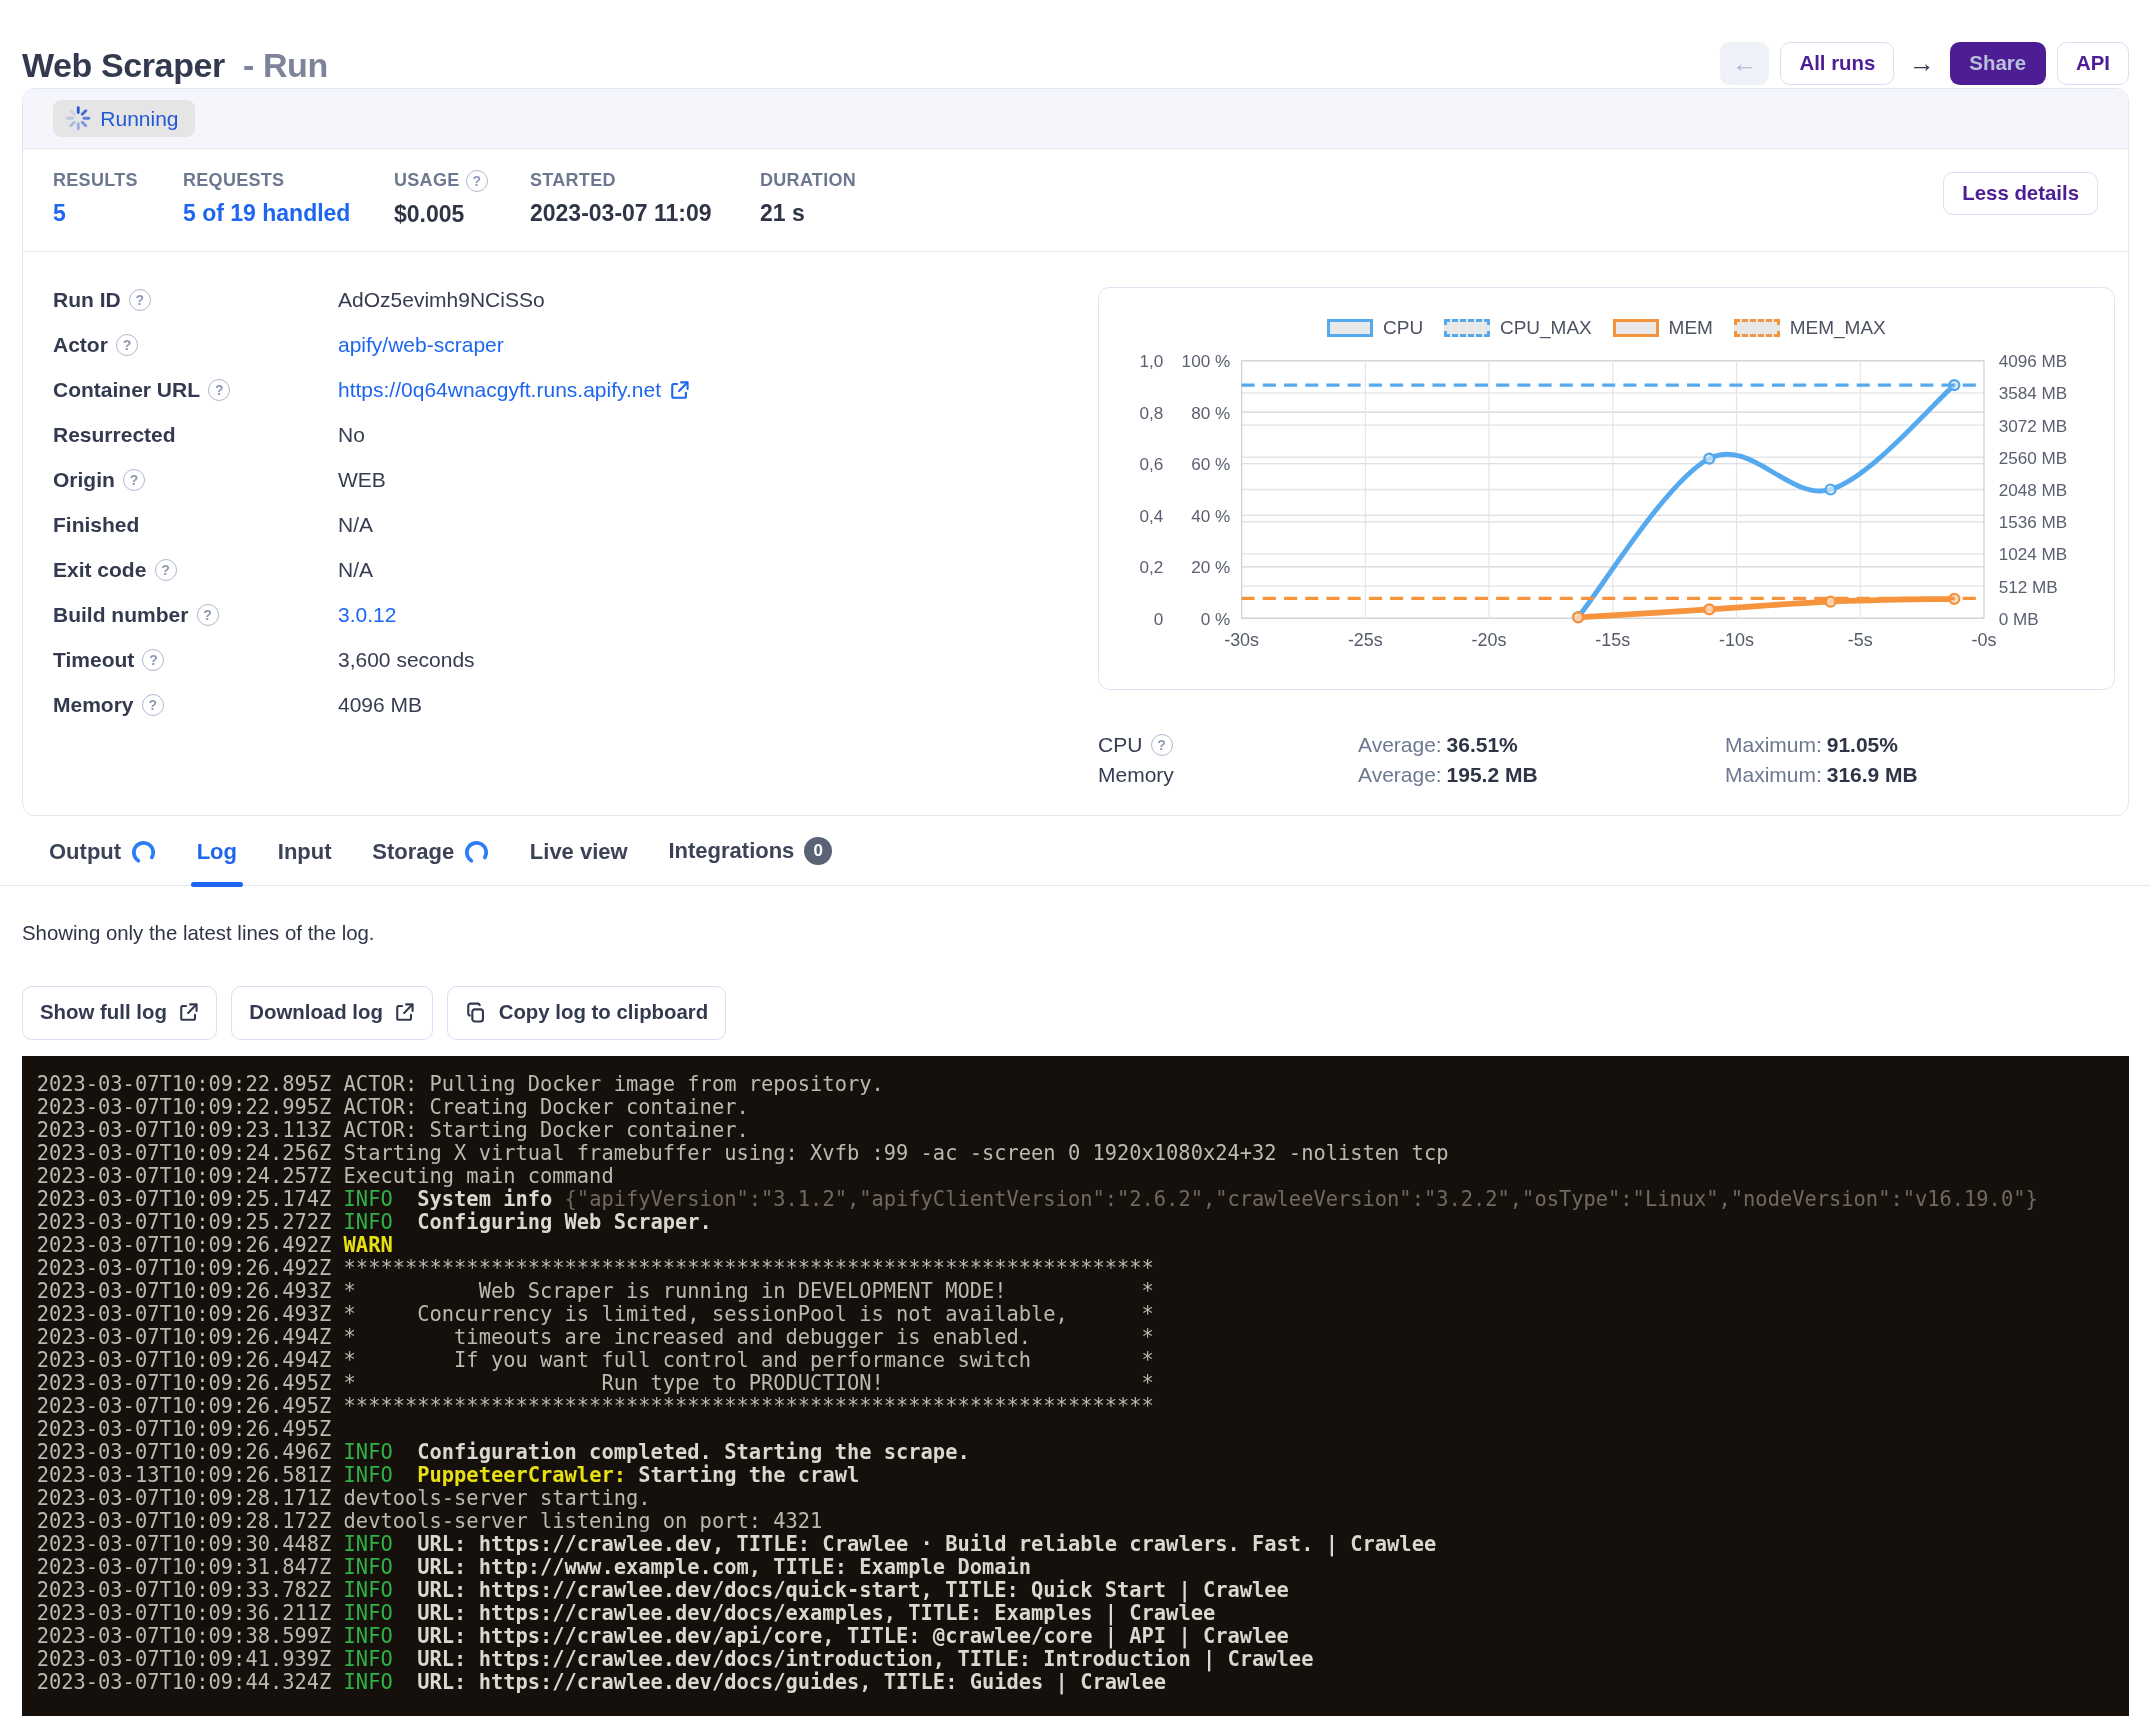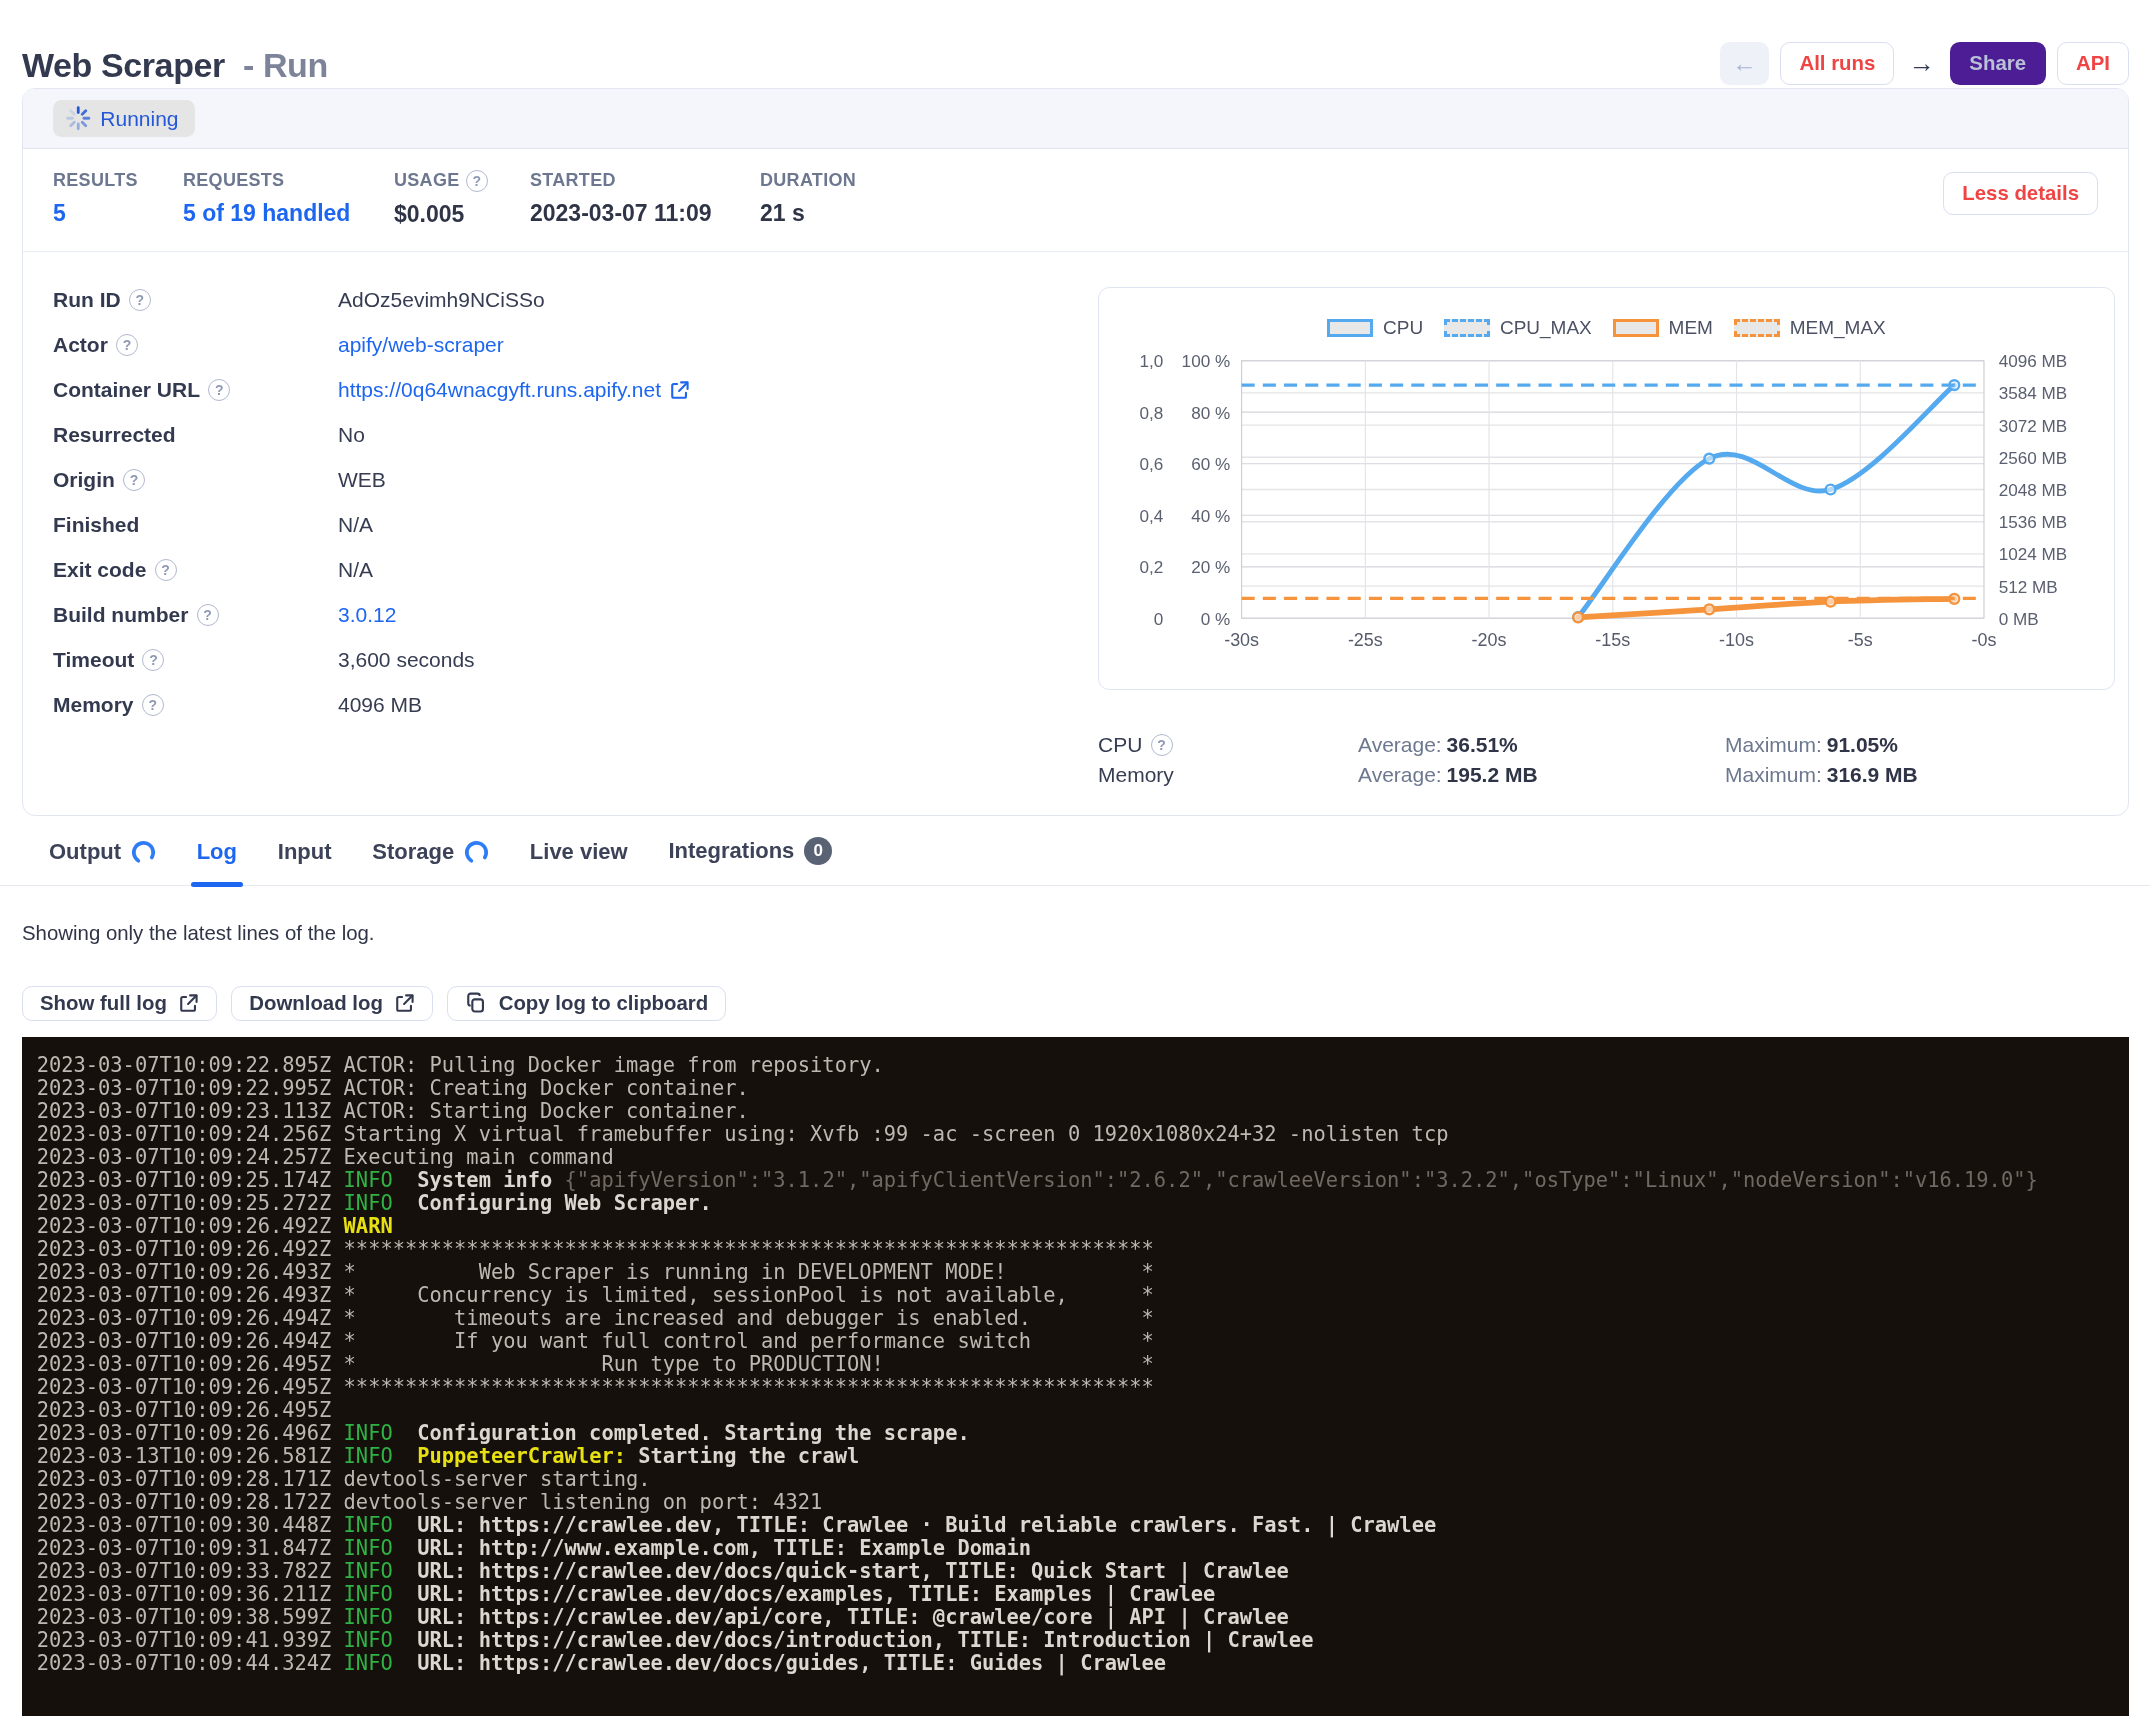--- a/index.html
+++ b/index.html
@@ -8,21 +8,21 @@
 
   
   .topbar { height:85px; padding:21px 22px 0; display:flex; justify-content:space-between; align-items:flex-end; }
   .page-title { font-size:34px; font-weight:700; color:#333a4f; letter-spacing:-0.4px; }
   .page-title .sub { color:#7d8499; }
   .top-actions { display:flex; align-items:center; gap:11.4px; }
   .btn { height:43px; border-radius:9.8px; font-size:20.4px; font-weight:600; display:inline-flex;
          align-items:center; justify-content:center; cursor:pointer; font-family:inherit; }
   .btn.square { width:49px; }
   .btn.ghost-disabled { background:#eef1f8; border:none; color:#a9b4d2; font-size:24.5px; }
-  .btn.outline { background:#fff; border:1.6px solid #d9def0; color:#ef4444; padding:0 18px; }
+  .btn.outline { background:#fff; border:1.6px solid #d9def0; color:#4c1d95; padding:0 18px; }
   .btn.disabled { background:#4c1d95; border:none; color:#b9c1d8; padding:0 19.6px; }
   .fwd-arrow { font-size:26px; color:#333a4f; font-weight:700; padding:0 3.3px; }
 
   
   .card { margin:3.3px 22px 0; border:1.6px solid #e2e6f1; border-radius:13px; position:relative; background:#fff; }
   .card-status { background:#f4f6fc; border-bottom:1.6px solid #e2e6f1; padding:10.6px 30px; border-radius:11.4px 11.4px 0 0; }
   .badge-running { display:inline-flex; align-items:center; gap:9.8px; background:#e5e5e5; color:#2458d8;
                    font-size:21px; font-weight:500; border-radius:8.2px; padding:6.5px 16.3px 6.5px 13px; }
 
   .stats-row { display:flex; padding:21px 30px 23px; position:relative; border-bottom:1.6px solid #e8ecf5; }
@@ -66,21 +66,21 @@
   .tab:first-child { padding-left:27px; }
   .tab.active { color:#1d66f0; }
   .tab.active::after { content:""; position:absolute; left:14.7px; right:14.7px; bottom:-1.6px; height:4.9px;
                        background:#1d66f0; border-radius:3.3px; }
   .tab-badge { width:28px; height:28px; border-radius:50%; background:#596374; color:#fff; font-size:17px;
                font-weight:700; display:inline-flex; align-items:center; justify-content:center; }
 
   .log-notice { margin:36px 22px 0; font-size:20.4px; color:#2f3547; }
 
   .log-actions { display:flex; gap:14px; margin:41px 22px 0; }
-  .log-btn { height:35px; border-radius:9.8px; border:1.6px solid #d9def0; background:#fff; color:#333a4f;
+  .log-btn { height:54px; border-radius:9.8px; border:1.6px solid #d9def0; background:#fff; color:#333a4f;
              font-size:20.4px; font-weight:600; display:inline-flex; align-items:center; gap:11.4px; padding:0 17px;
              font-family:inherit; cursor:pointer; }
 
   
   .terminal { margin:16.3px 22px 0; height:697px; background:#16100c; position:relative; overflow:hidden;
               padding:17px 0 0 14.7px; font-family:"DejaVu Sans Mono", monospace; font-size:20.4px;
               line-height:23px; color:#bdb8b1; }
   .terminal .tl { white-space:pre; }
   .terminal .i { color:#2fb344; }
   .terminal .w { color:#e8e112; font-weight:700; }

